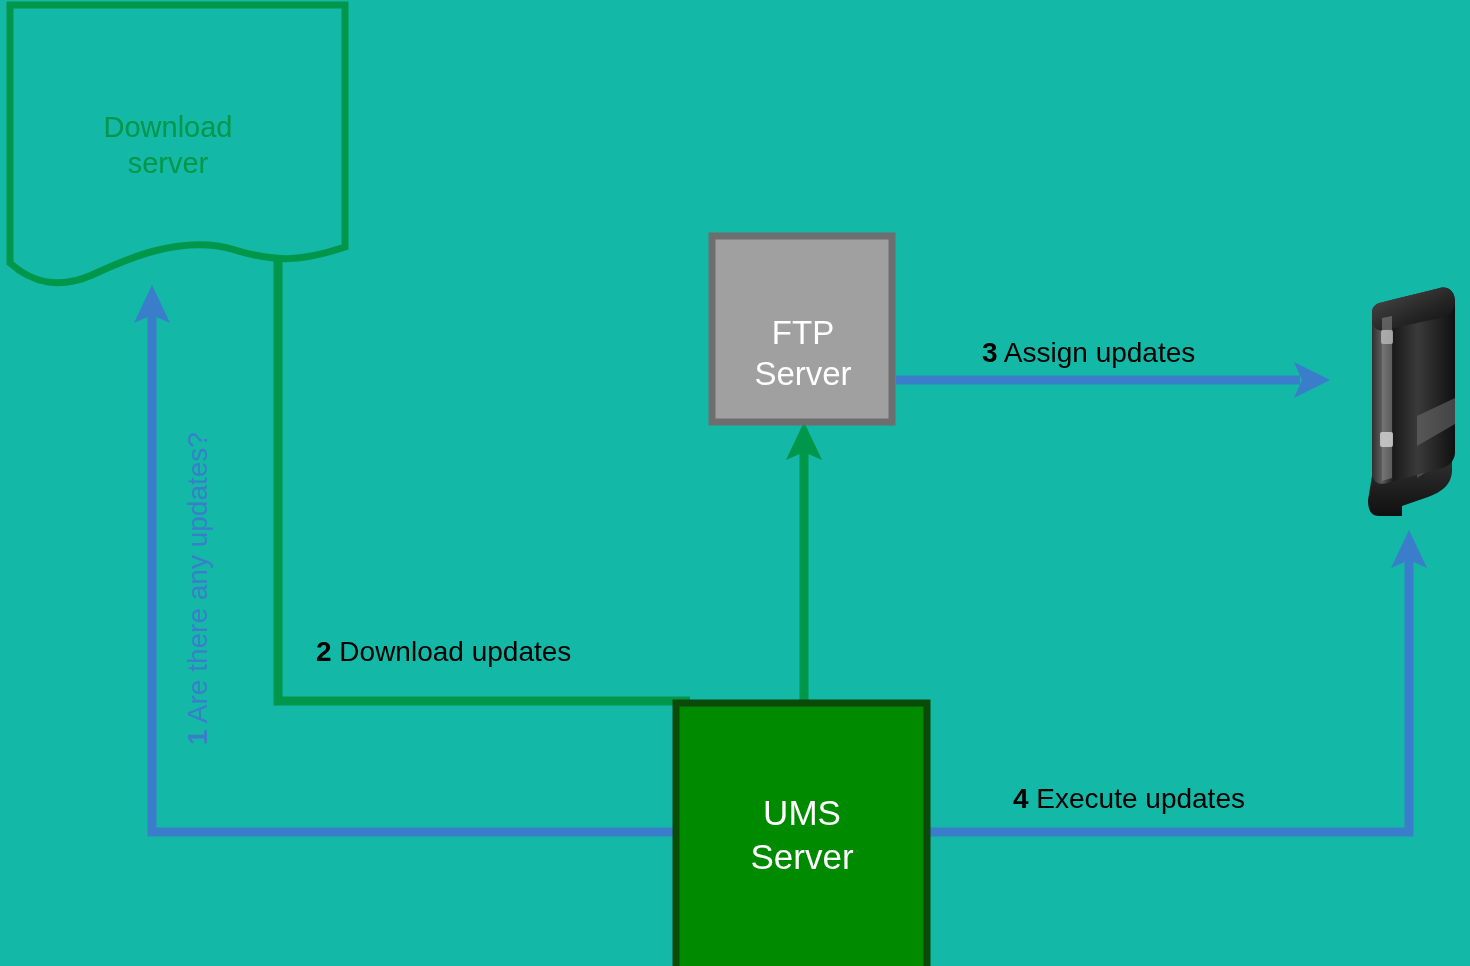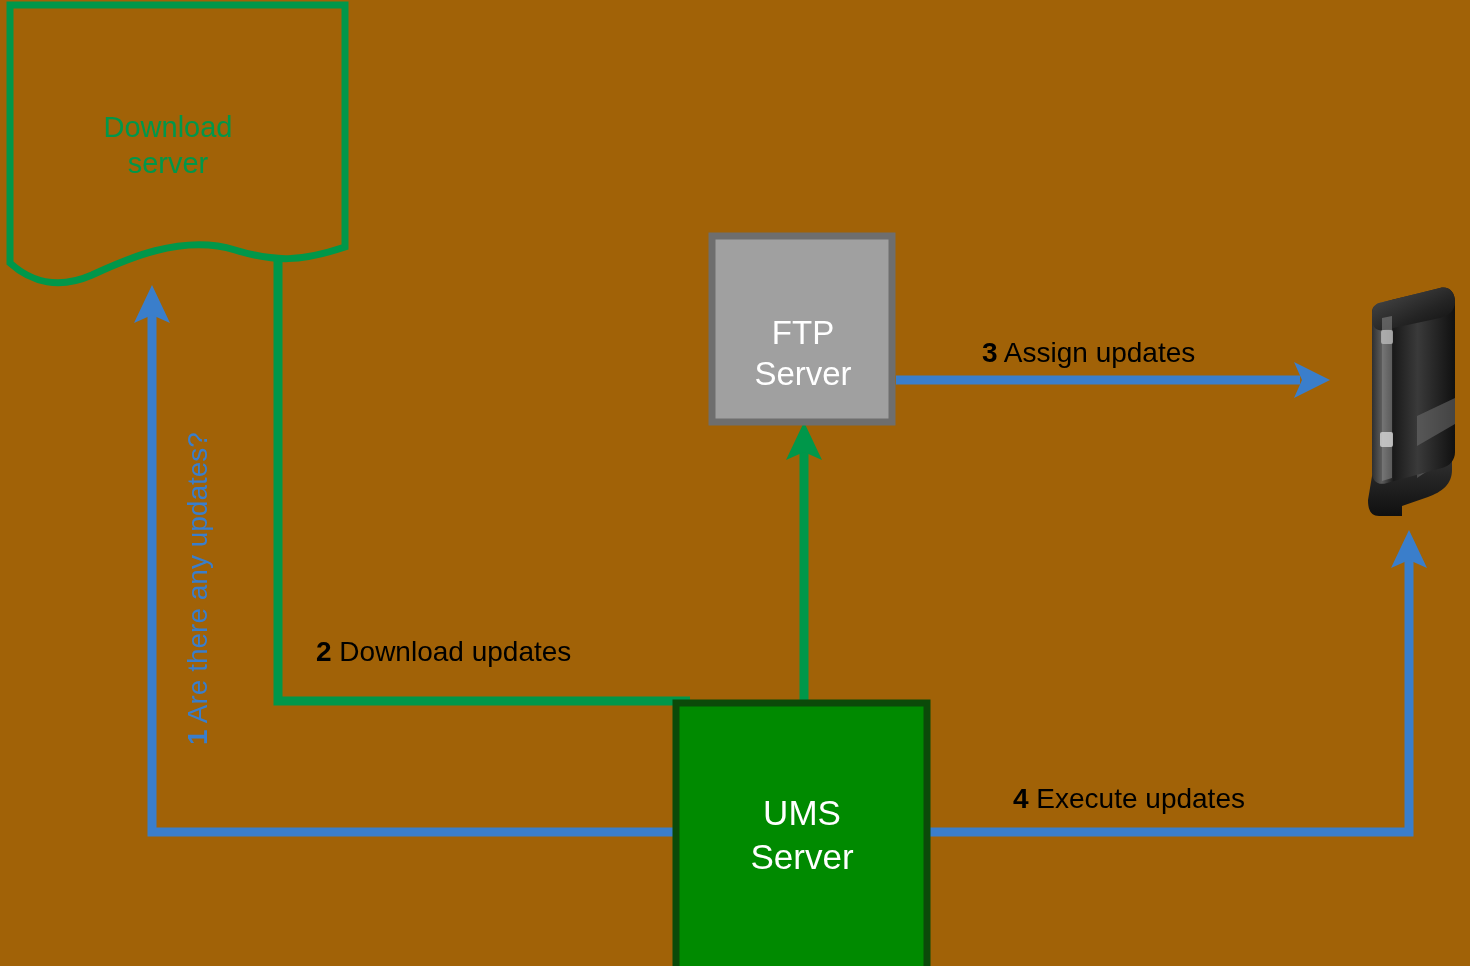--- a/index.html
+++ b/index.html
@@ -25,21 +25,21 @@
     height: 966px;
   }
   .node-label {
     white-space: pre-line;
     text-anchor: middle;
   }
 </style>
 </head>
 <body>
 
-<div id="canvas" style="background: #a16207;">
+<div id="canvas" style="background: #14b8a6;">
 
   <svg id="diagram-svg" viewBox="0 0 1470 966" xmlns="http://www.w3.org/2000/svg">
 
     <defs>
 
       <linearGradient id="devFront" x1="0" y1="0" x2="1" y2="0">
         <stop offset="0%" stop-color="#2f2f2f"></stop>
         <stop offset="12%" stop-color="#5d5d5d"></stop>
         <stop offset="26%" stop-color="#1a1a1a"></stop>
         <stop offset="55%" stop-color="#3a3a3a"></stop>

